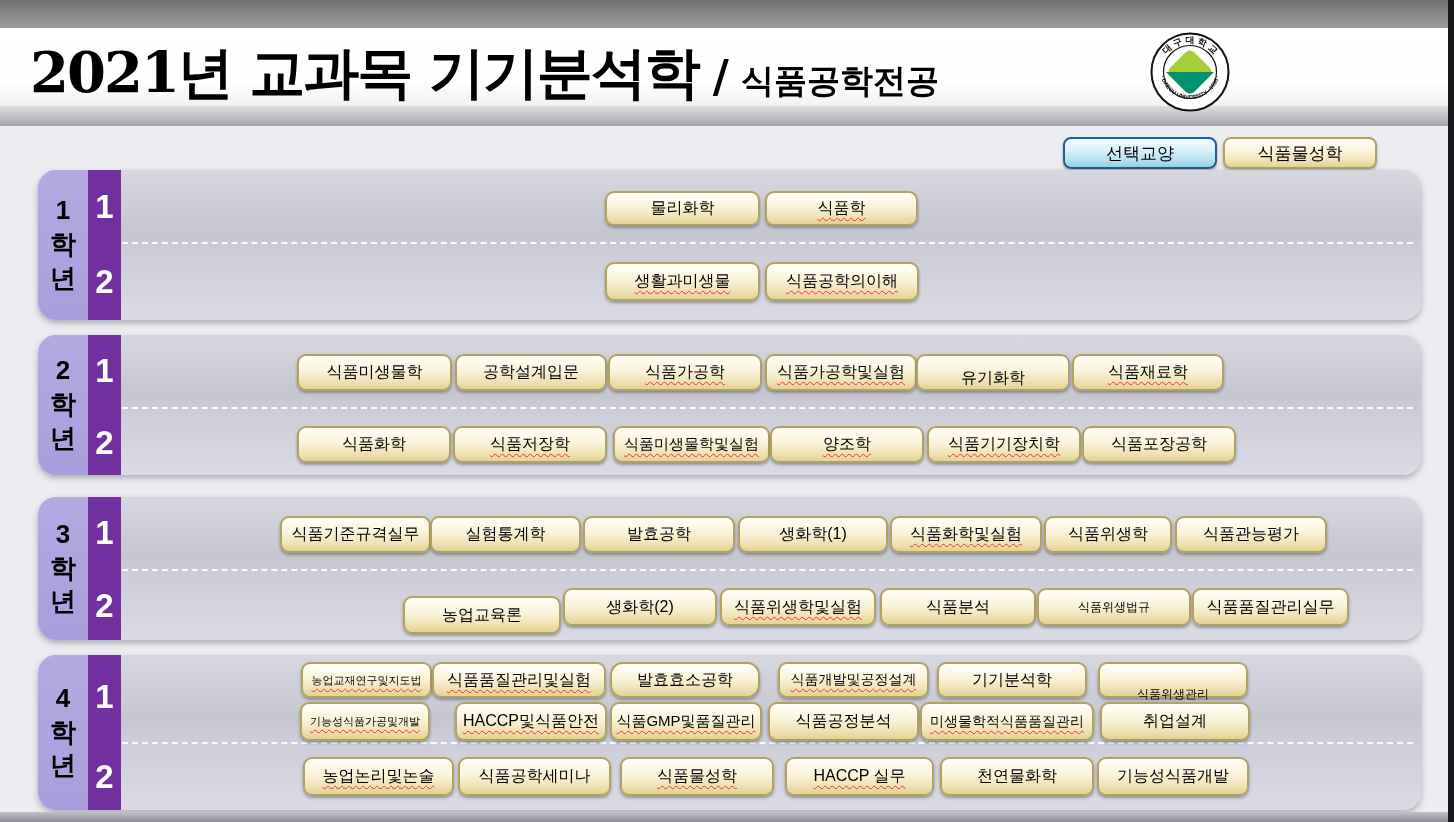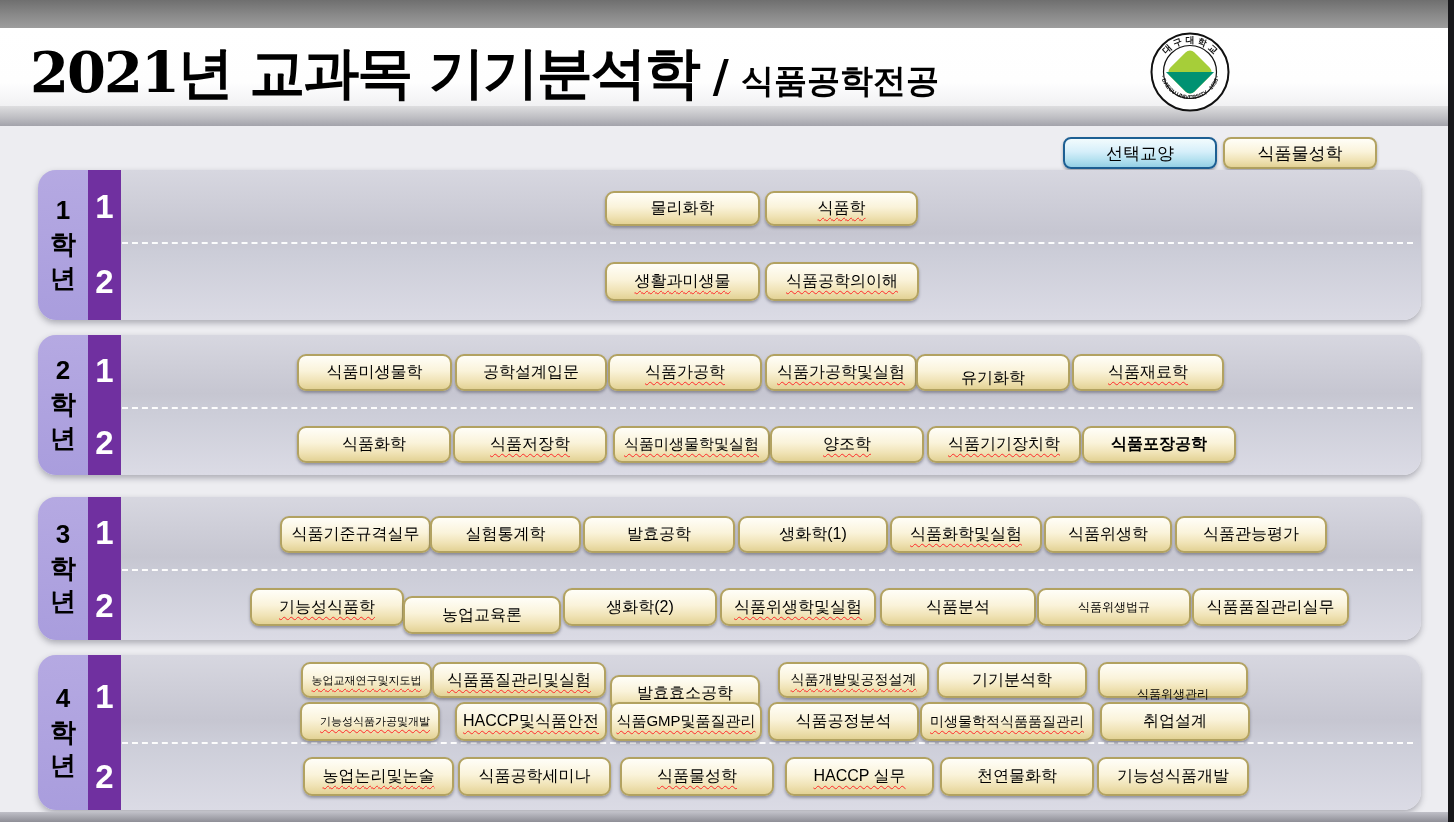--- a/index.html
+++ b/index.html
@@ -166,21 +166,21 @@
         </div>
         <div class="course-btn tan" title="식품미생물학및실험" style="left: 575px; top: 91px; width: 153px; height: 33px;">
           <span class="squiggle" style="font-size: 15px;">식품미생물학및실험</span>
         </div>
         <div class="course-btn tan" title="양조학" style="left: 732px; top: 91px; width: 150px; height: 33px;">
           <span class="squiggle" style="font-size: 16px;">양조학</span>
         </div>
         <div class="course-btn tan" title="식품기기장치학" style="left: 889px; top: 91px; width: 150px; height: 33px;">
           <span class="squiggle" style="font-size: 16px;">식품기기장치학</span>
         </div>
-        <div class="course-btn tan" title="식품포장공학" style="left: 1044px; top: 91px; width: 150px; height: 33px; font-weight: bold;">
+        <div class="course-btn tan" title="식품포장공학" style="left: 1044px; top: 91px; width: 150px; height: 33px;">
           <span style="font-size: 16px;">식품포장공학</span>
         </div>
       </div>
       <div class="year-row" style="top: 497px; height: 143px;">
         <div class="year-label">
           <div class="year-char">3</div>
           <div class="year-char">학</div>
           <div class="year-char">년</div>
         </div>
         <div class="sem-col">
@@ -202,23 +202,20 @@
         </div>
         <div class="course-btn tan" title="식품화학및실험" style="left: 852px; top: 19px; width: 148px; height: 33px;">
           <span class="squiggle" style="font-size: 16px;">식품화학및실험</span>
         </div>
         <div class="course-btn tan" title="식품위생학" style="left: 1006px; top: 19px; width: 124px; height: 33px;">
           <span style="font-size: 16px;">식품위생학</span>
         </div>
         <div class="course-btn tan" title="식품관능평가" style="left: 1137px; top: 19px; width: 148px; height: 33px;">
           <span style="font-size: 16px;">식품관능평가</span>
         </div>
-        <div class="course-btn tan" title="기능성식품학" style="left: 212px; top: 91px; width: 150px; height: 34px;">
-          <span class="squiggle" style="font-size: 16px;">기능성식품학</span>
-        </div>
         <div class="course-btn tan" title="농업교육론" style="left: 365px; top: 91px; width: 154px; height: 34px; margin-top: 8px;">
           <span style="font-size: 16px;">농업교육론</span>
         </div>
         <div class="course-btn tan" title="생화학(2)" style="left: 525px; top: 91px; width: 150px; height: 34px;">
           <span style="font-size: 16px;">생화학(2)</span>
         </div>
         <div class="course-btn tan" title="식품위생학및실험" style="left: 682px; top: 91px; width: 152px; height: 34px;">
           <span class="squiggle" style="font-size: 16px;">식품위생학및실험</span>
         </div>
         <div class="course-btn tan" title="식품분석" style="left: 842px; top: 91px; width: 152px; height: 34px;">
@@ -241,33 +238,33 @@
           <div class="sem-num" style="top: 42px;">1</div>
           <div class="sem-num" style="top: 122px;">2</div>
         </div>
         <div class="divider" style="top: 87px;"></div>
         <div class="course-btn tan" title="농업교재연구및지도법" style="left: 263px; top: 7px; width: 127px; height: 32px;">
           <span class="squiggle" style="font-size: 11px;">농업교재연구및지도법</span>
         </div>
         <div class="course-btn tan" title="식품품질관리및실험" style="left: 394px; top: 7px; width: 170px; height: 32px;">
           <span class="squiggle" style="font-size: 16px;">식품품질관리및실험</span>
         </div>
-        <div class="course-btn tan" title="발효효소공학" style="left: 572px; top: 20px; width: 146px; height: 32px;">
+        <div class="course-btn tan" title="발효효소공학" style="left: 572px; top: 7px; width: 146px; height: 32px; border-radius: 13px;">
           <span style="font-size: 16px;">발효효소공학</span>
         </div>
         <div class="course-btn tan" title="식품개발및공정설계" style="left: 740px; top: 7px; width: 147px; height: 32px;">
           <span class="squiggle" style="font-size: 14px;">식품개발및공정설계</span>
         </div>
         <div class="course-btn tan" title="기기분석학" style="left: 899px; top: 7px; width: 146px; height: 32px;">
           <span style="font-size: 16px;">기기분석학</span>
         </div>
         <div class="course-btn tan" title="식품위생관리" style="left: 1060px; top: 7px; width: 146px; height: 32px;">
           <span style="font-size: 12px; margin-top: 28px;">식품위생관리</span>
         </div>
-        <div class="course-btn tan" title="기능성식품가공및개발" style="left: 262px; top: 47px; width: 126px; height: 35px; padding-left: 10px;">
+        <div class="course-btn tan" title="기능성식품가공및개발" style="left: 262px; top: 47px; width: 126px; height: 35px;">
           <span class="squiggle" style="font-size: 11px;">기능성식품가공및개발</span>
         </div>
         <div class="course-btn tan" title="HACCP및식품안전" style="left: 417px; top: 47px; width: 148px; height: 35px;">
           <span class="squiggle" style="font-size: 16px;">HACCP및식품안전</span>
         </div>
         <div class="course-btn tan" title="식품GMP및품질관리" style="left: 572px; top: 47px; width: 148px; height: 35px;">
           <span class="squiggle" style="font-size: 15px;">식품GMP및품질관리</span>
         </div>
         <div class="course-btn tan" title="식품공정분석" style="left: 730px; top: 47px; width: 147px; height: 35px;">
           <span style="font-size: 16px;">식품공정분석</span>

